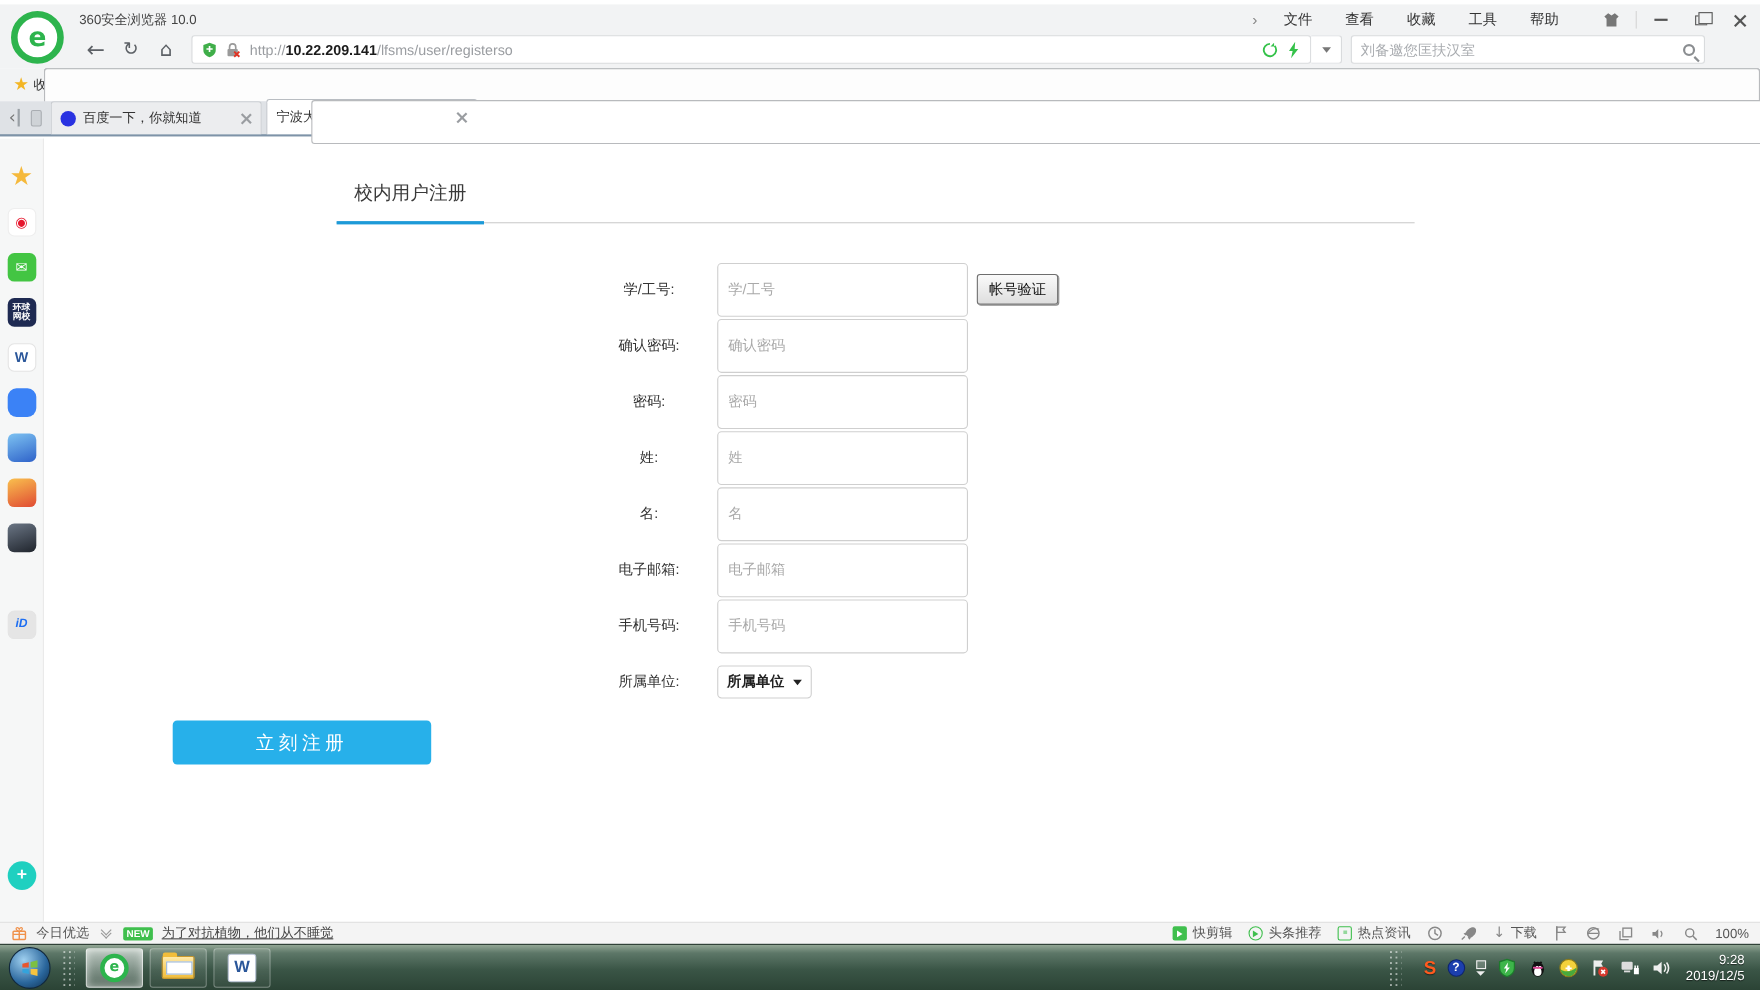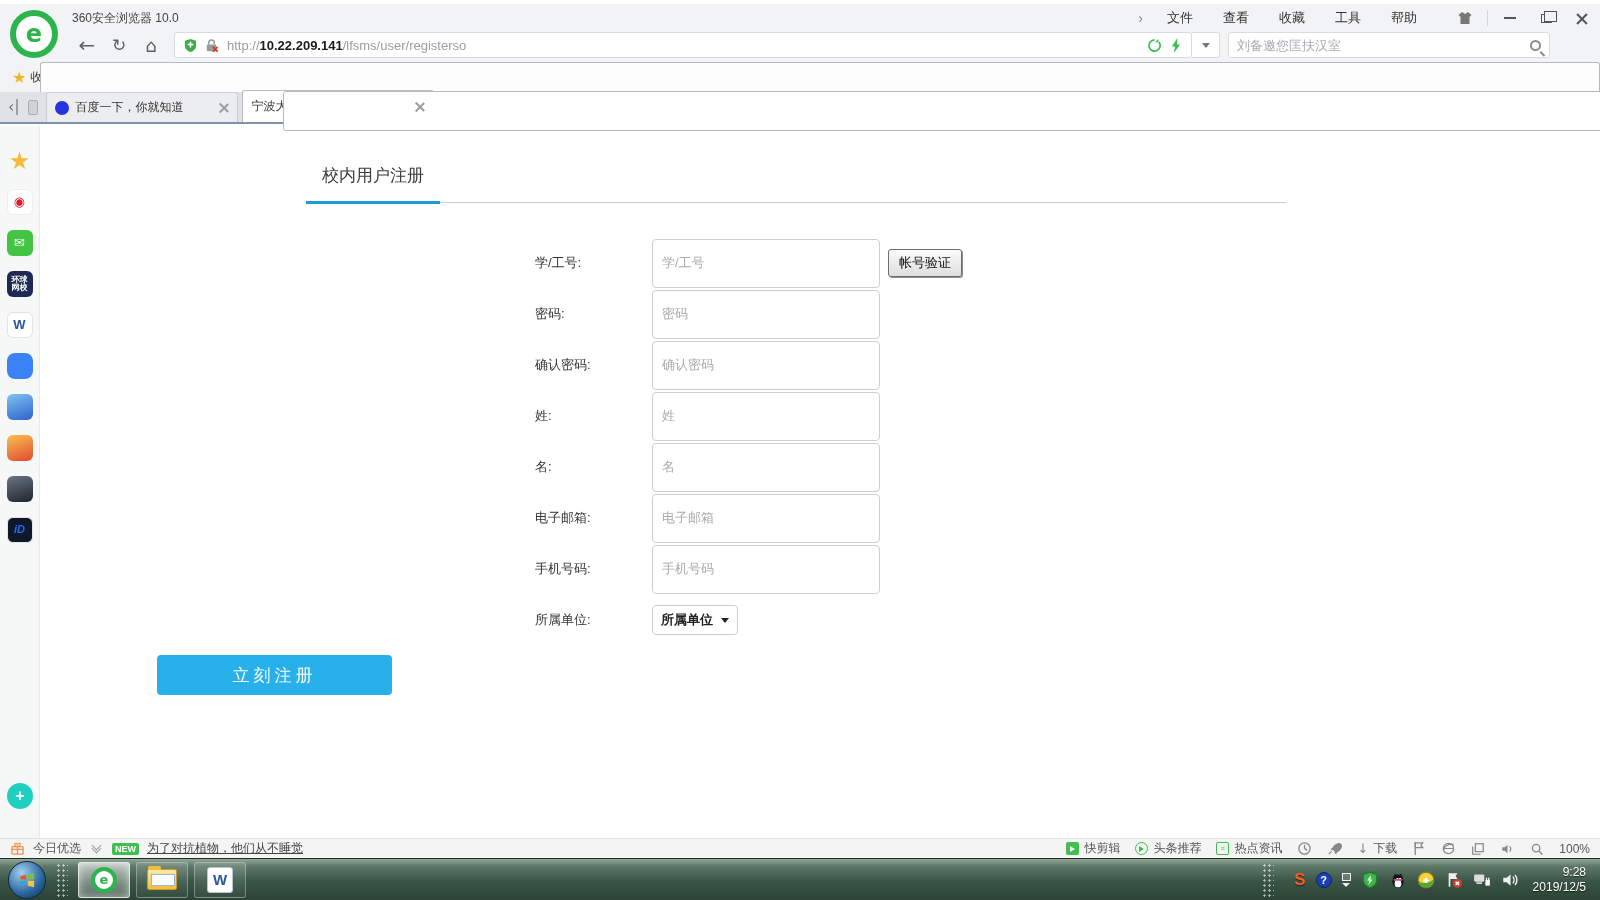--- a/index.html
+++ b/index.html
@@ -80,29 +80,29 @@
 .sb-item{width:26px;height:26px;border-radius:6px;margin-bottom:15px;display:flex;align-items:center;justify-content:center;overflow:hidden;text-align:center;line-height:1.05;}
 .si-star{color:#f5b93c;font-size:24px;}
 .si-weibo{background:#fff;border:1px solid #eee;color:#e6162d;font-size:13px;}
 .si-mail{background:#43c543;color:#fff;font-size:13px;}
 .si-school{background:#1e2a52;color:#fff;font-size:8px;font-weight:bold;padding:2px;}
 .si-word{background:#fff;border:1px solid #e4e4e4;color:#2b579a;font-weight:bold;font-size:13px;}
 .si-whale{background:#3b82f6;border-radius:8px;color:#fff;font-size:11px;}
 .si-game1{background:linear-gradient(160deg,#7ec3f2,#2e62c9);}
 .si-game2{background:linear-gradient(160deg,#f9c04e,#e04a33);}
 .si-game3{background:linear-gradient(160deg,#6b7685,#1f242c);}
-.si-id{background:#0f172a;border:1px solid #e4e4e4;color:#1d6ef2;font-weight:bold;font-size:11px;font-style:italic;}
+.si-id{background:#e5e5e5;border:1px solid #e4e4e4;color:#1d6ef2;font-weight:bold;font-size:11px;font-style:italic;margin-top:38px;}
 .si-clover{position:absolute;bottom:14px;left:7px;width:26px;height:26px;border-radius:50%;background:#1fd0c0;color:#fff;font-size:16px;font-weight:bold;display:flex;align-items:center;justify-content:center;}
 
 .page{position:absolute;left:40px;top:0;width:1560px;height:100%;background:#fff;padding-top:38px;}
 .head-wrap{margin-left:266px;width:980px;border-bottom:1px solid #ccc;}
 .head-tab{display:inline-block;font-size:17px;color:#3a3a3a;padding:0 16px 14px 16px;border-bottom:3px solid #1d9ad8;margin-bottom:-2px;}
 .regform{margin-top:44px;margin-left:495px;}
 .f-row{display:flex;align-items:center;margin-bottom:19px;height:32px;}
-.f-label{width:110px;text-align:left;margin-right:7px;font-size:13px;color:#333;flex:none;}
+.f-label{width:110px;text-align:center;margin-right:7px;font-size:13px;color:#333;flex:none;}
 .f-input{width:228px;height:49px;border:1px solid #cfcfcf;border-radius:4px;display:flex;align-items:center;padding:0 9px;background:#fff;}
 .f-ph{font-size:13px;color:#a9a9a9;}
 .f-select{width:86px;height:30px;border:1px solid #cfcfcf;border-radius:4px;display:flex;align-items:center;justify-content:space-between;padding:0 8px;background:#fff;}
 .f-select .f-ph{color:#222;font-weight:bold;}
 .sel-caret{width:0;height:0;border-left:4px solid transparent;border-right:4px solid transparent;border-top:5px solid #222;}
 .f-btn{margin-left:8px;padding:4px 10px;font-size:13px;color:#111;font-family:inherit;background:linear-gradient(#fafafa,#dedede);border:1px solid #6e6e6e;border-radius:3px;box-shadow:1px 1px 0 rgba(0,0,0,.45);}
 .f-error{margin-left:17px;font-size:13px;color:#ff2d2d;}
 .submit-btn{margin:18px 0 0 117px;width:235px;height:40px;background:#27b0ea;color:#fff;font-size:17px;letter-spacing:4px;border:none;border-radius:4px;font-family:Liberation Sans, sans-serif;display:flex;align-items:center;justify-content:center;}
 
 
@@ -365,29 +365,29 @@
       </div>
       <div class="regform" id="form-rows">
           <div class="f-row">
             <label class="f-label">学/工号:</label>
             <div class="f-input">
               <span class="f-ph">学/工号</span>
             </div>
             <button class="f-btn">帐号验证</button>
           </div>
           <div class="f-row">
+            <label class="f-label">确认密码:</label>
+            <div class="f-input">
+              <span class="f-ph">确认密码</span>
+            </div>
+          </div>
+          <div class="f-row">
             <label class="f-label">密码:</label>
             <div class="f-input">
               <span class="f-ph">密码</span>
-            </div>
-          </div>
-          <div class="f-row">
-            <label class="f-label">确认密码:</label>
-            <div class="f-input">
-              <span class="f-ph">确认密码</span>
             </div>
           </div>
           <div class="f-row">
             <label class="f-label">姓:</label>
             <div class="f-input">
               <span class="f-ph">姓</span>
             </div>
           </div>
           <div class="f-row">
             <label class="f-label">名:</label>

